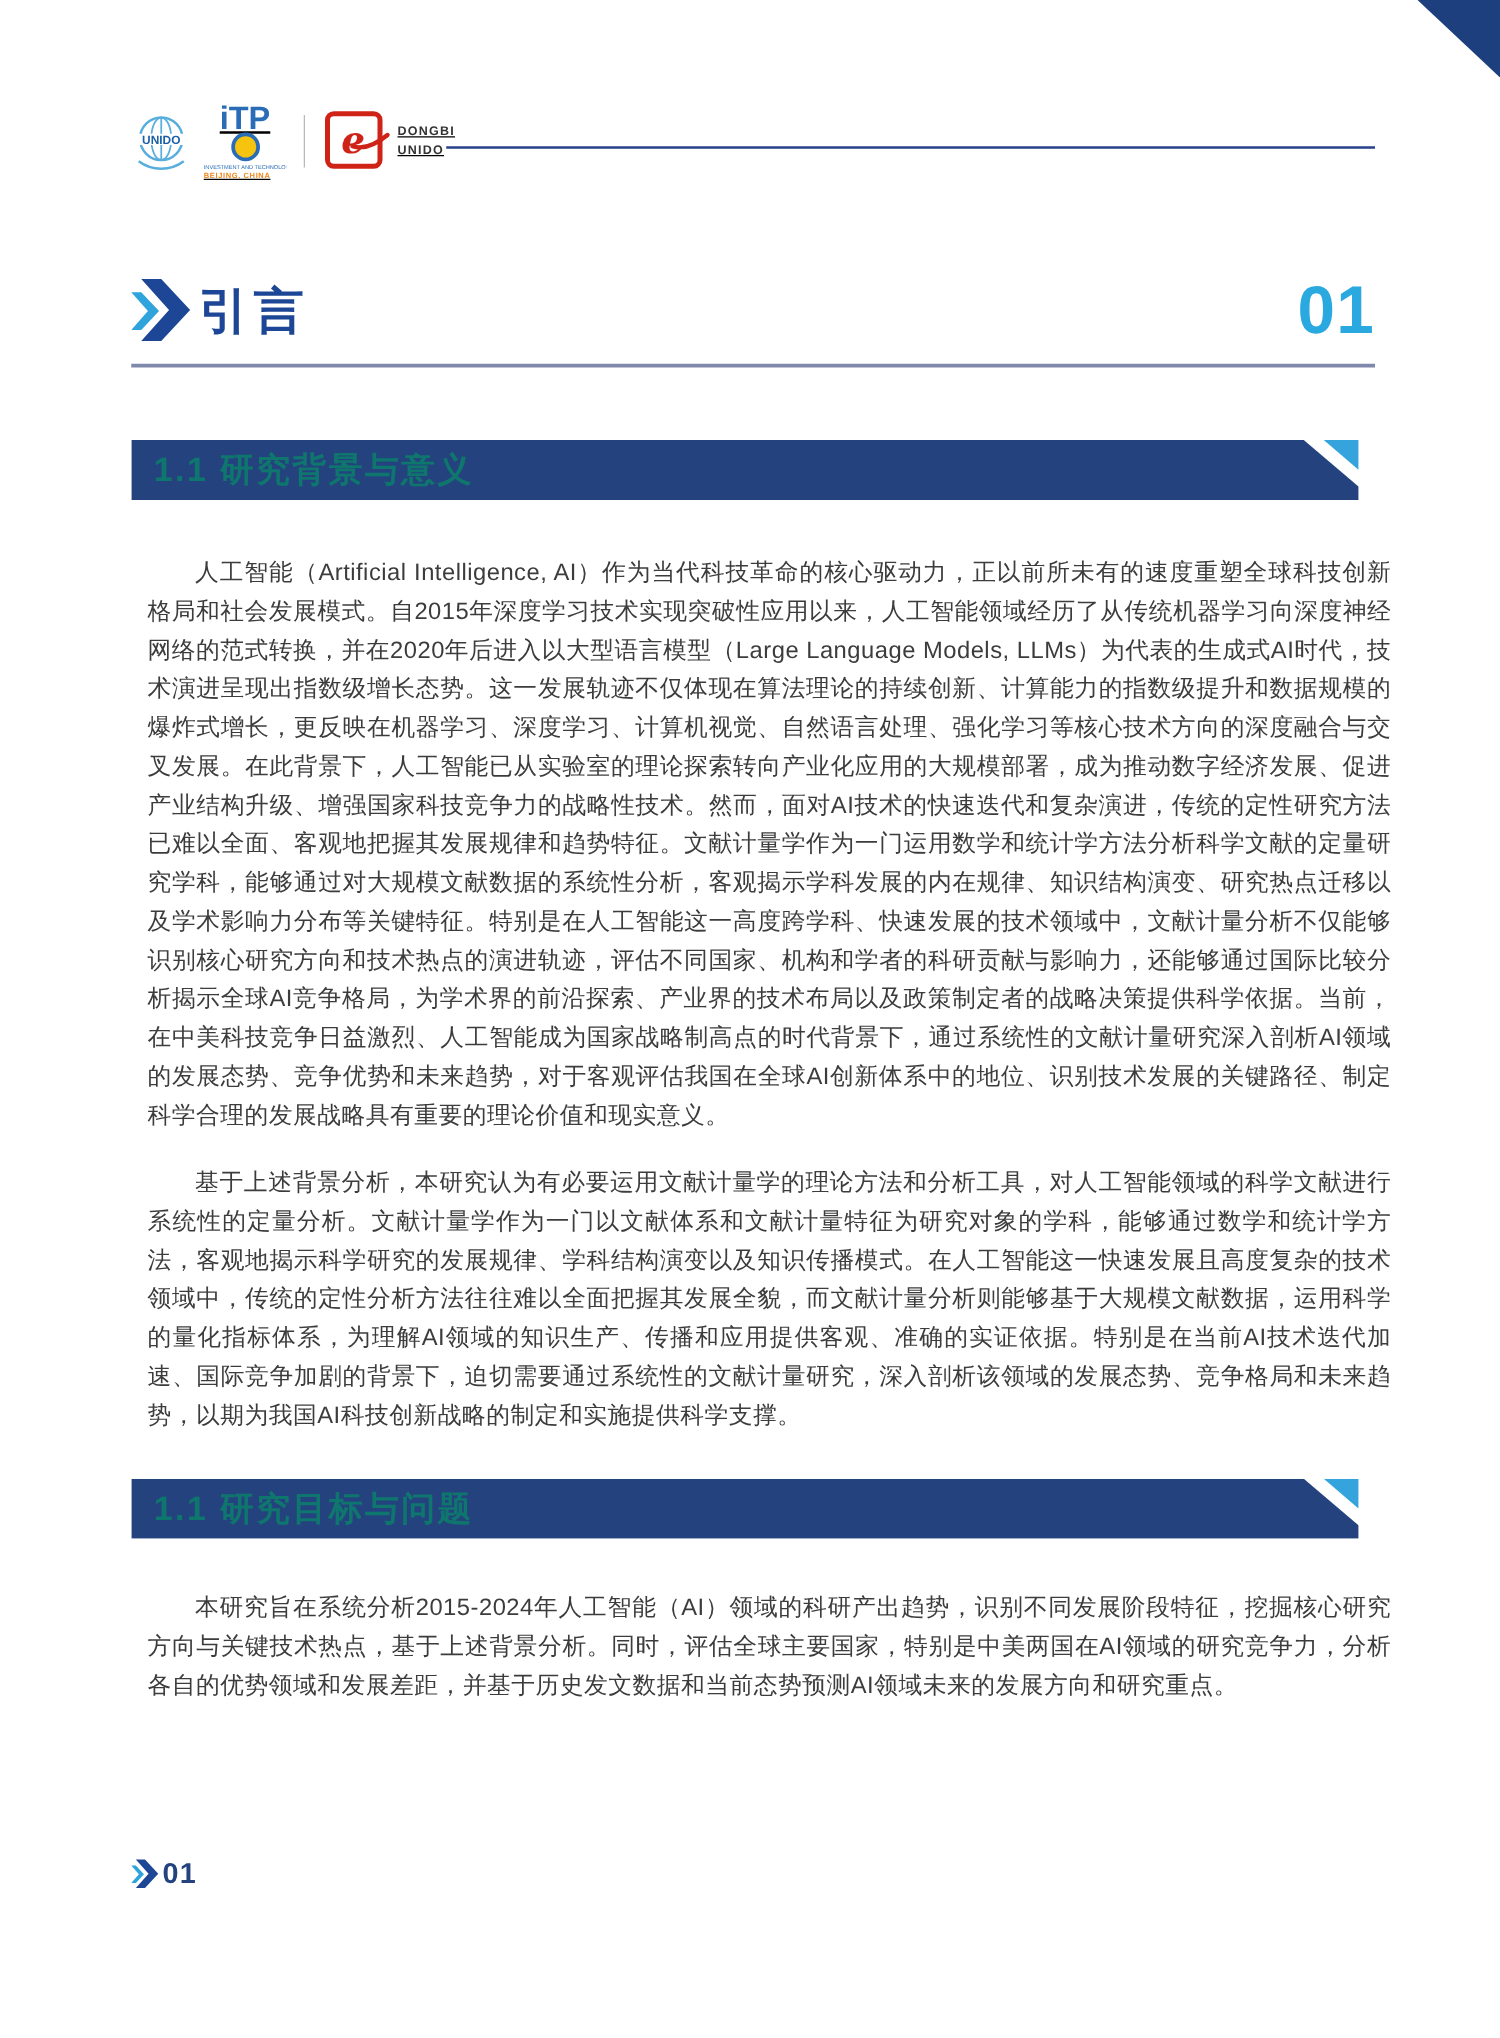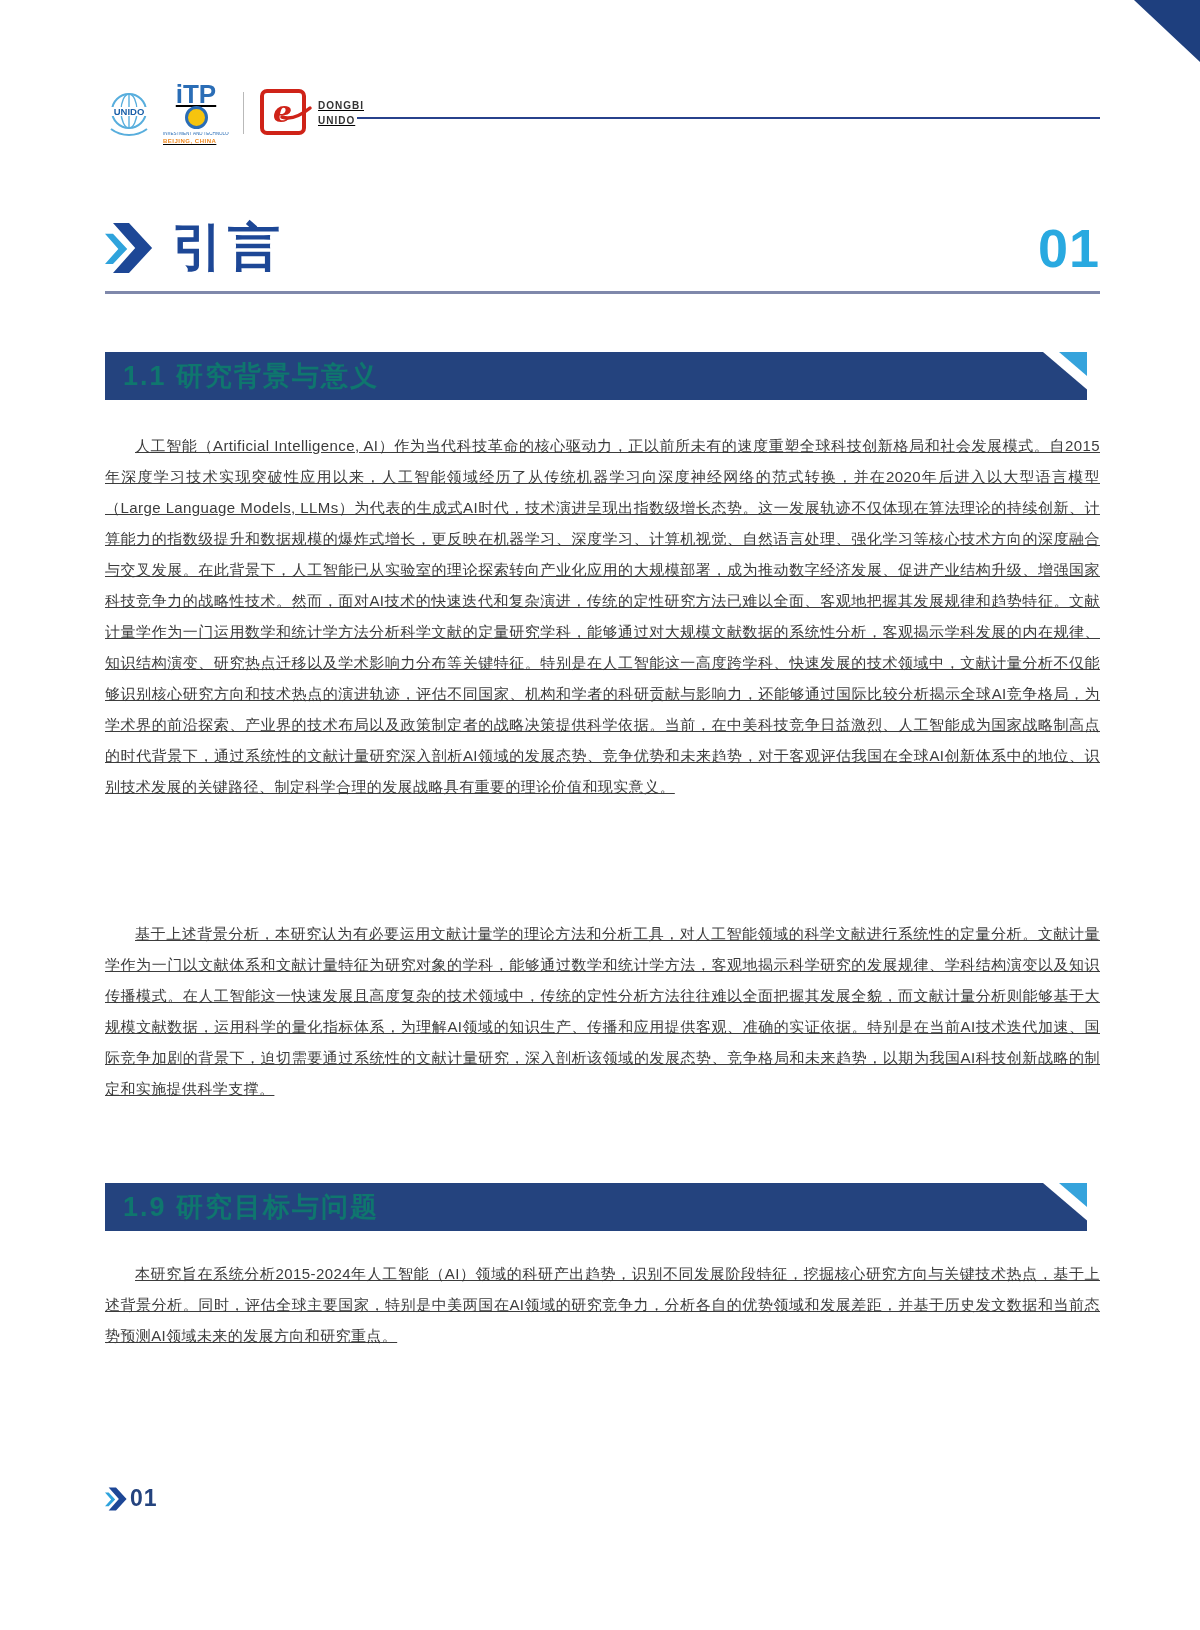--- a/index.html
+++ b/index.html
@@ -59,21 +59,21 @@
   
   .chapter-head {
     position: absolute;
     left: 105px; right: 100px; top: 205px;
     height: 86px;
     border-bottom: 3px solid #7f88ab;
     display: flex; align-items: center;
   }
   .chapter-chevron { width: 48px; height: 56px; margin-right: 6px; }
   .chapter-title {
-    margin: 13px; font-size: 52px; font-weight: bold; color: #1d4796;
+    margin: 0; font-size: 40px; font-weight: bold; color: #1d4796;
     letter-spacing: 4px;
   }
   .chapter-number {
     margin-left: auto;
     font-size: 54px; font-weight: bold; color: #29a9e0;
     letter-spacing: 1px;
   }
 
   
   .section-banner {
@@ -98,27 +98,26 @@
     font-size: 27px; font-weight: bold; color: #0f766e;
     letter-spacing: 2px;
   }
   .banner-11 { top: 352px; }
   .banner-12 { top: 1183px; }
 
   
   .body-text {
     position: absolute;
     left: 105px; width: 995px;
-    font-size: 15px; line-height: 31px;
+    font-size: 19px; line-height: 31px;
     color: #3c3c3c;
     text-align: justify;
     text-indent: 2em;
     letter-spacing: 0.4px;
-    margin: 0;
-    text-decoration: underline;
+    margin: 13px;
   }
   .para-1 { top: 430px; }
   .para-2 { top: 918px; }
   .para-3 { top: 1258px; }
 
   
   .page-footer {
     position: absolute;
     left: 105px; top: 1485px;
     display: flex; align-items: center;
@@ -185,21 +184,21 @@
     <div class="banner-corner"></div>
     <span class="banner-text">1.1 研究背景与意义</span>
   </div>
 
   <p class="body-text para-1">人工智能（Artificial Intelligence, AI）作为当代科技革命的核心驱动力，正以前所未有的速度重塑全球科技创新格局和社会发展模式。自2015年深度学习技术实现突破性应用以来，人工智能领域经历了从传统机器学习向深度神经网络的范式转换，并在2020年后进入以大型语言模型（Large Language Models, LLMs）为代表的生成式AI时代，技术演进呈现出指数级增长态势。这一发展轨迹不仅体现在算法理论的持续创新、计算能力的指数级提升和数据规模的爆炸式增长，更反映在机器学习、深度学习、计算机视觉、自然语言处理、强化学习等核心技术方向的深度融合与交叉发展。在此背景下，人工智能已从实验室的理论探索转向产业化应用的大规模部署，成为推动数字经济发展、促进产业结构升级、增强国家科技竞争力的战略性技术。然而，面对AI技术的快速迭代和复杂演进，传统的定性研究方法已难以全面、客观地把握其发展规律和趋势特征。文献计量学作为一门运用数学和统计学方法分析科学文献的定量研究学科，能够通过对大规模文献数据的系统性分析，客观揭示学科发展的内在规律、知识结构演变、研究热点迁移以及学术影响力分布等关键特征。特别是在人工智能这一高度跨学科、快速发展的技术领域中，文献计量分析不仅能够识别核心研究方向和技术热点的演进轨迹，评估不同国家、机构和学者的科研贡献与影响力，还能够通过国际比较分析揭示全球AI竞争格局，为学术界的前沿探索、产业界的技术布局以及政策制定者的战略决策提供科学依据。当前，在中美科技竞争日益激烈、人工智能成为国家战略制高点的时代背景下，通过系统性的文献计量研究深入剖析AI领域的发展态势、竞争优势和未来趋势，对于客观评估我国在全球AI创新体系中的地位、识别技术发展的关键路径、制定科学合理的发展战略具有重要的理论价值和现实意义。</p>
   <p class="body-text para-2">基于上述背景分析，本研究认为有必要运用文献计量学的理论方法和分析工具，对人工智能领域的科学文献进行系统性的定量分析。文献计量学作为一门以文献体系和文献计量特征为研究对象的学科，能够通过数学和统计学方法，客观地揭示科学研究的发展规律、学科结构演变以及知识传播模式。在人工智能这一快速发展且高度复杂的技术领域中，传统的定性分析方法往往难以全面把握其发展全貌，而文献计量分析则能够基于大规模文献数据，运用科学的量化指标体系，为理解AI领域的知识生产、传播和应用提供客观、准确的实证依据。特别是在当前AI技术迭代加速、国际竞争加剧的背景下，迫切需要通过系统性的文献计量研究，深入剖析该领域的发展态势、竞争格局和未来趋势，以期为我国AI科技创新战略的制定和实施提供科学支撑。</p>
 
   <div class="section-banner banner-12">
     <div class="banner-bg"></div>
     <div class="banner-corner"></div>
-    <span class="banner-text">1.9 研究目标与问题</span>
+    <span class="banner-text">1.1 研究目标与问题</span>
   </div>
 
   <p class="body-text para-3">本研究旨在系统分析2015-2024年人工智能（AI）领域的科研产出趋势，识别不同发展阶段特征，挖掘核心研究方向与关键技术热点，基于上述背景分析。同时，评估全球主要国家，特别是中美两国在AI领域的研究竞争力，分析各自的优势领域和发展差距，并基于历史发文数据和当前态势预测AI领域未来的发展方向和研究重点。</p>
 
   <footer class="page-footer">
     <svg class="footer-chevron" viewBox="0 0 54 56">
       <polygon points="0,12 9,12 25,29 9,46 0,46 15,29" fill="#2fa3dc"></polygon>
       <polygon points="9,0 27,0 53,28 27,56 9,56 34,28" fill="#1d4796"></polygon>
     </svg>
     <span class="footer-number">01</span>

